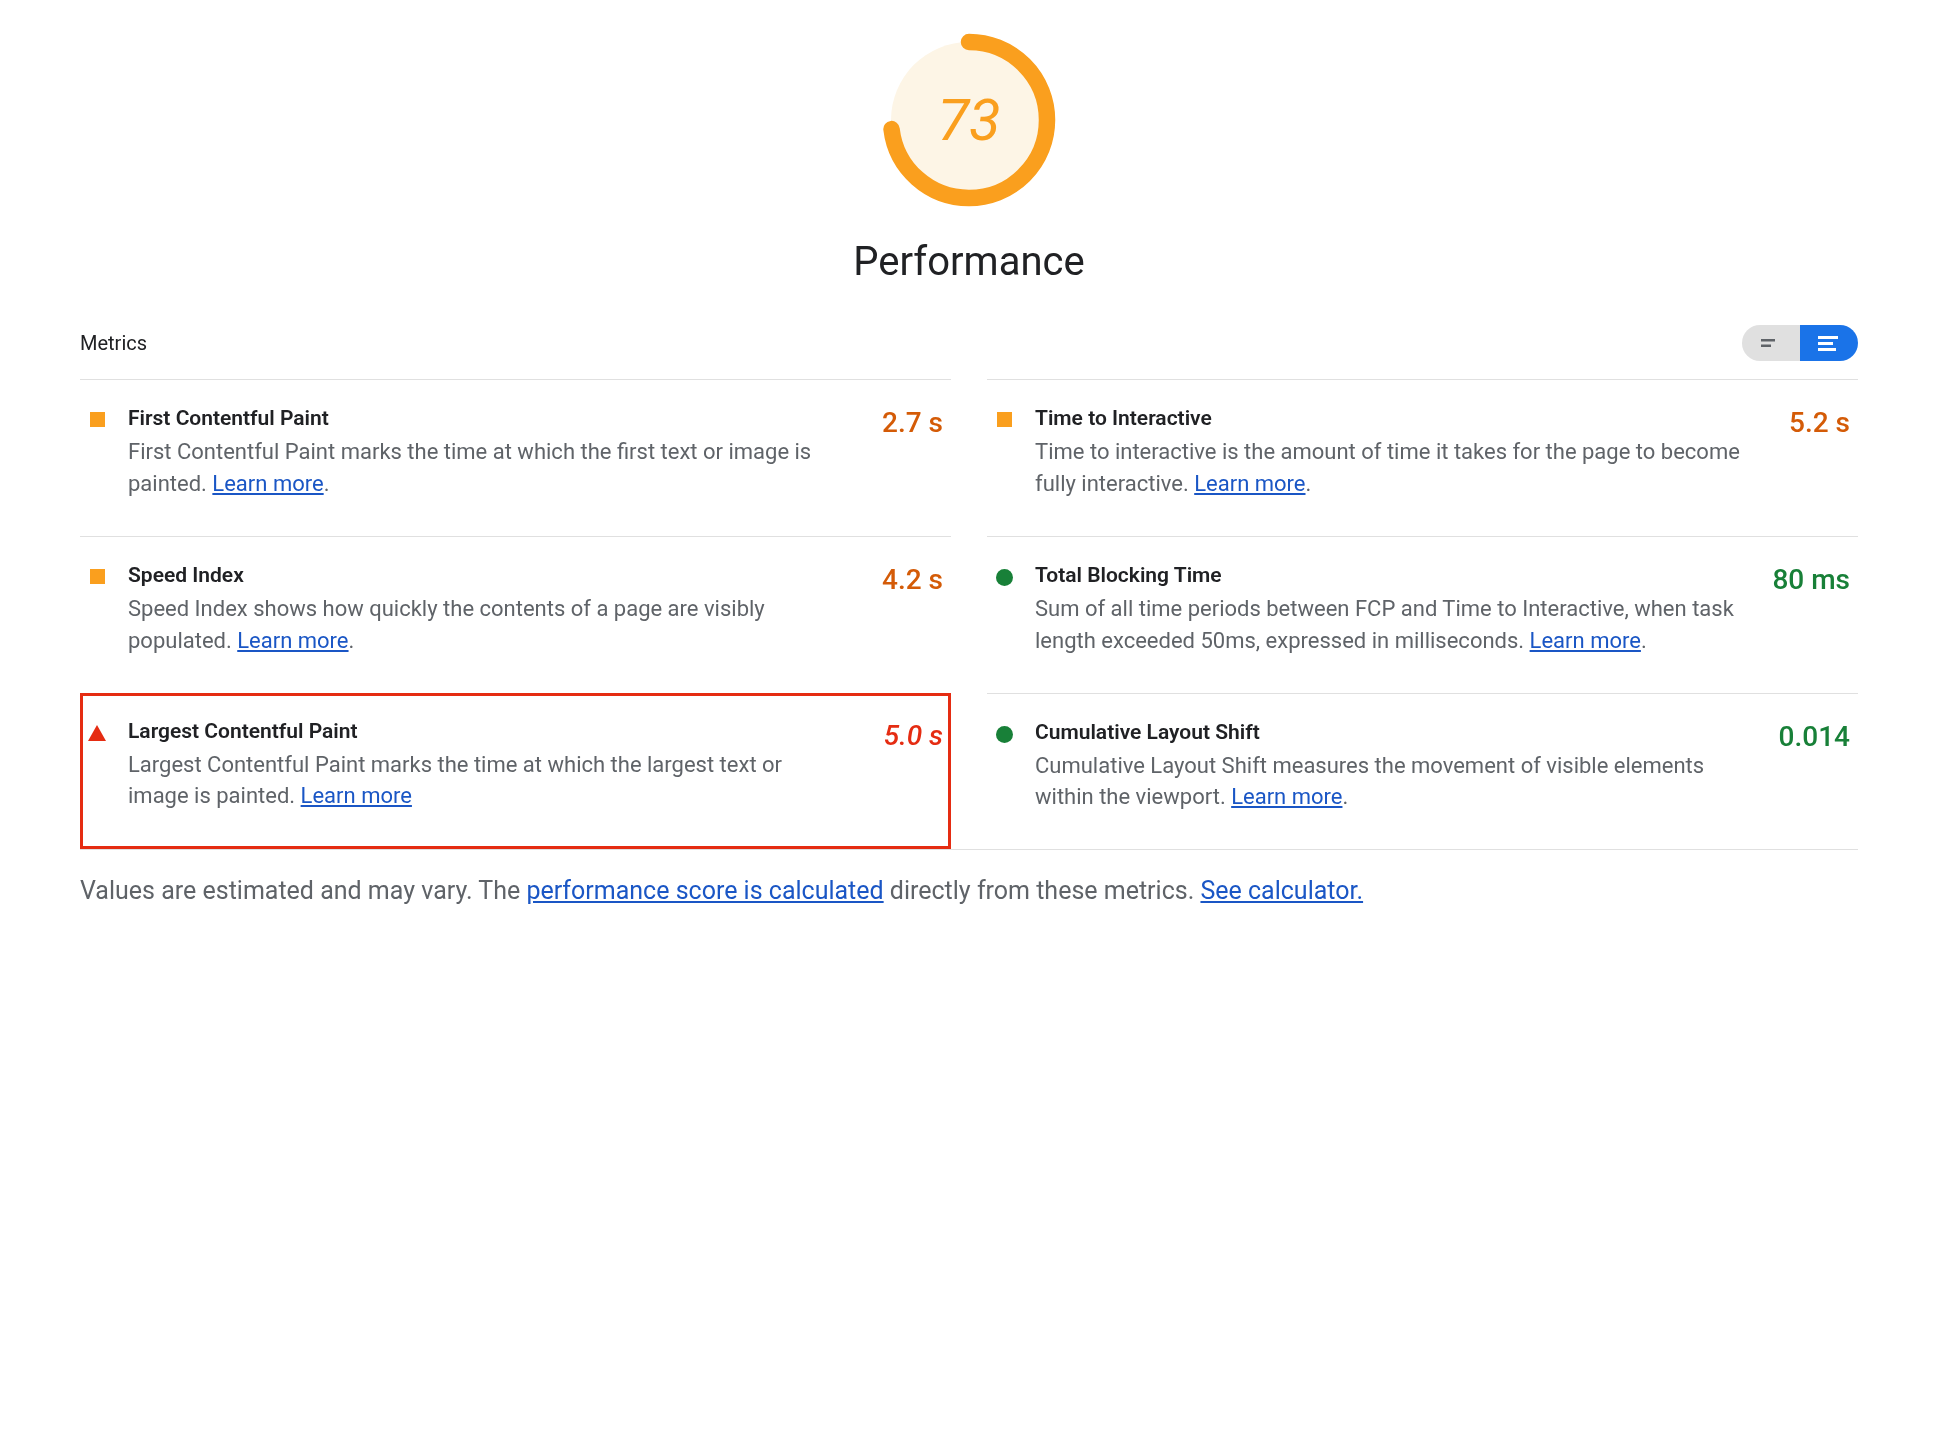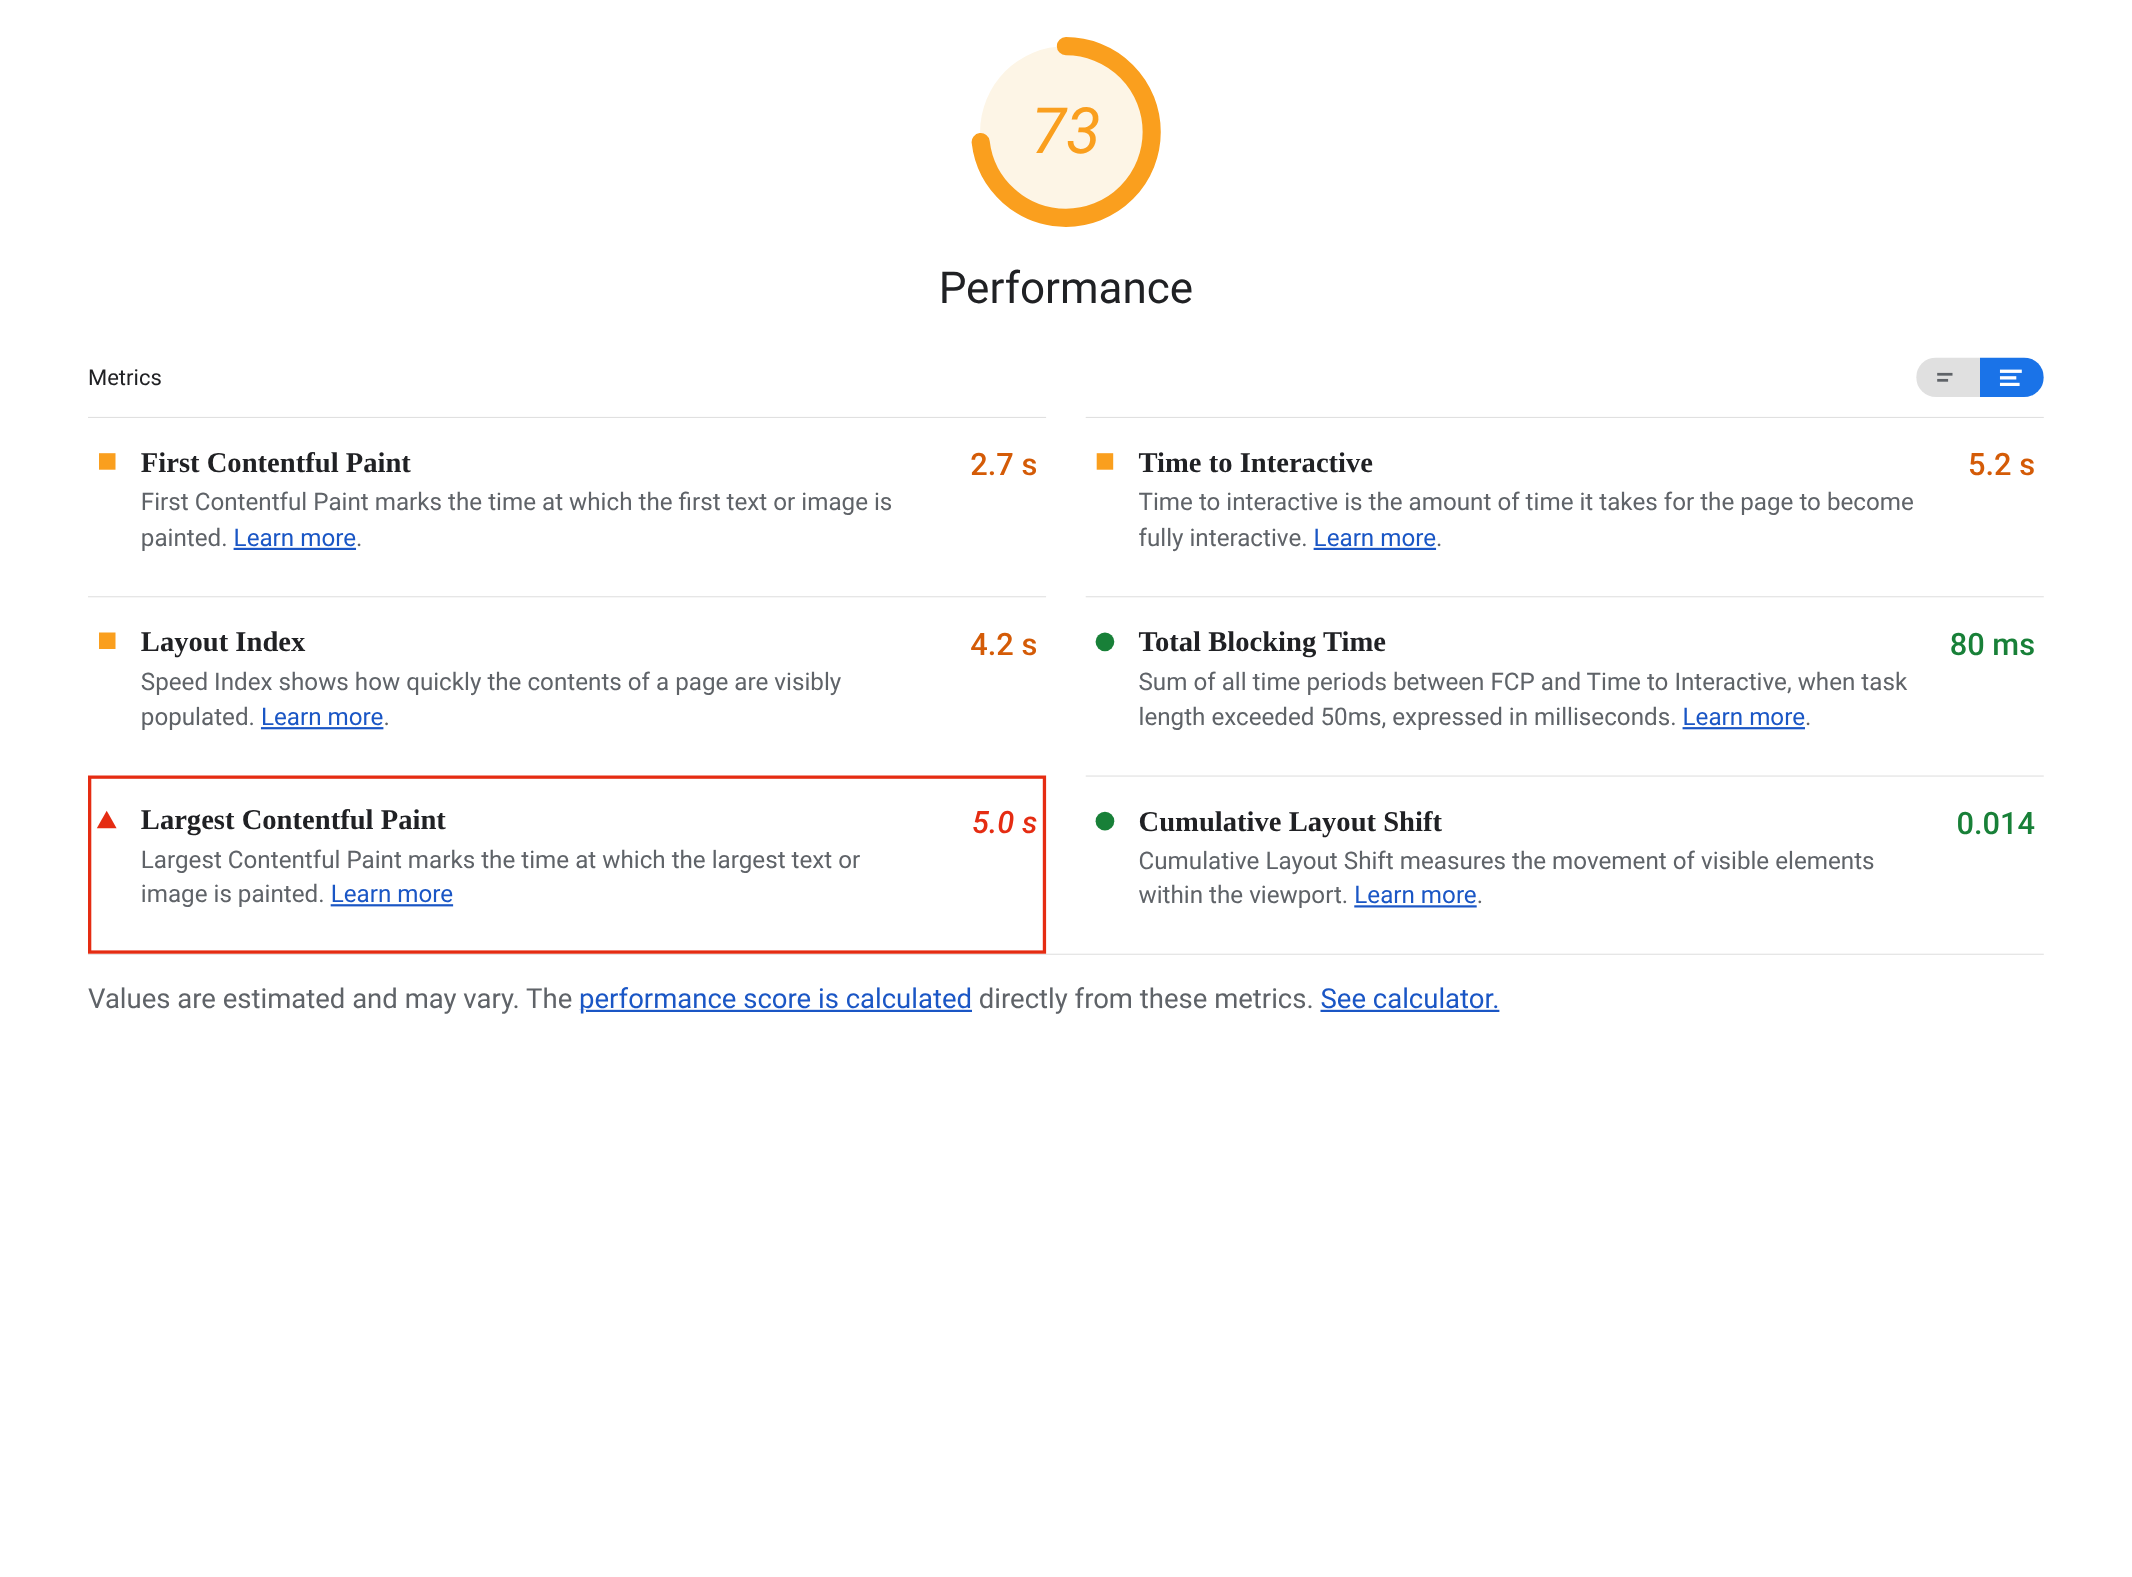--- a/index.html
+++ b/index.html
@@ -98,25 +98,24 @@
     border-right: 9px solid transparent;
     border-bottom: 16px solid #e52c12;
   }
   .icon-circle {
     width: 17px; height: 17px;
     border-radius: 50%;
     background: #188038;
   }
   .metric-body { flex: 1; padding-right: 110px; }
   .metric-title {
-    font-size: 26px;
+    font-size: 21px;
     font-weight: 600;
     color: #202124;
     margin-bottom: 6px;
-    font-family: Liberation Serif, serif;
   }
   .metric-desc {
     font-size: 22px;
     line-height: 1.45;
     color: #5f6368;
   }
   .metric-value {
     position: absolute;
     top: 26px;
     right: 8px;
@@ -191,21 +190,21 @@
         <div class="metric-title">Time to Interactive</div>
         <div class="metric-desc"><span>Time to interactive is the amount of time it takes for the page to become fully interactive. </span><a href="#" class="learn-more">Learn more</a><span>.</span></div>
       </div>
       <div class="metric-value val-orange">5.2 s</div>
     </div>
     <div class="metric-card">
       <div class="metric-icon">
         <div class="icon-square"></div>
       </div>
       <div class="metric-body">
-        <div class="metric-title">Layout Index</div>
+        <div class="metric-title">Speed Index</div>
         <div class="metric-desc"><span>Speed Index shows how quickly the contents of a page are visibly populated. </span><a href="#" class="learn-more">Learn more</a><span>.</span></div>
       </div>
       <div class="metric-value val-orange">4.2 s</div>
     </div>
     <div class="metric-card">
       <div class="metric-icon">
         <div class="icon-circle"></div>
       </div>
       <div class="metric-body">
         <div class="metric-title">Total Blocking Time</div>

